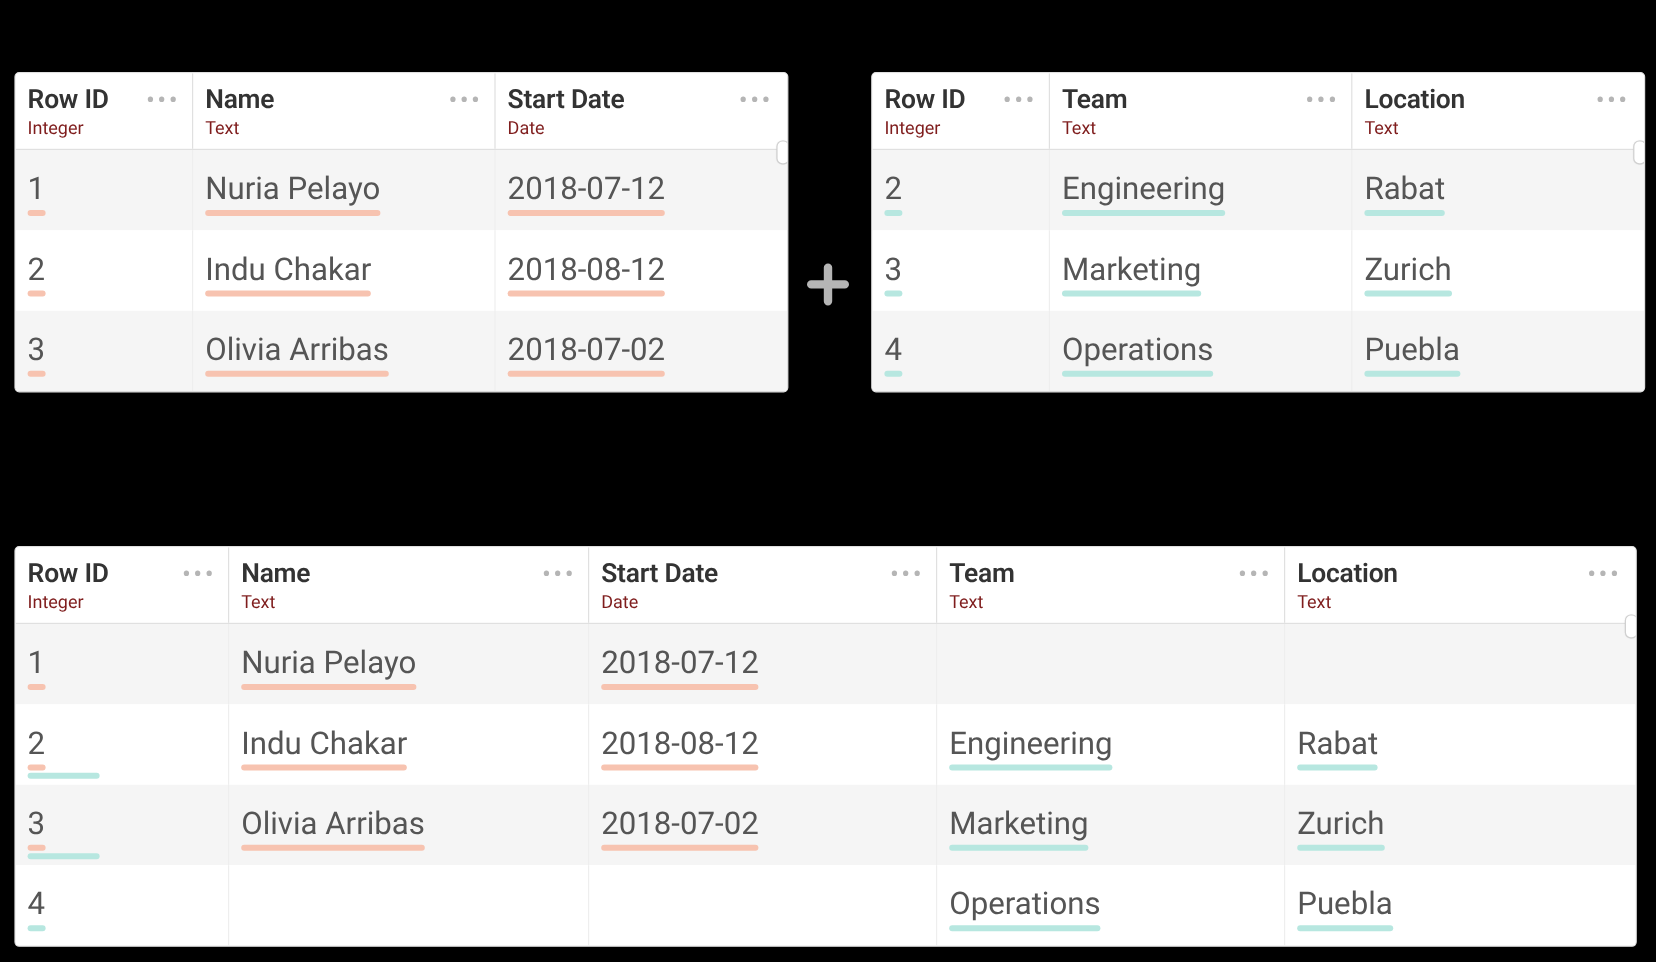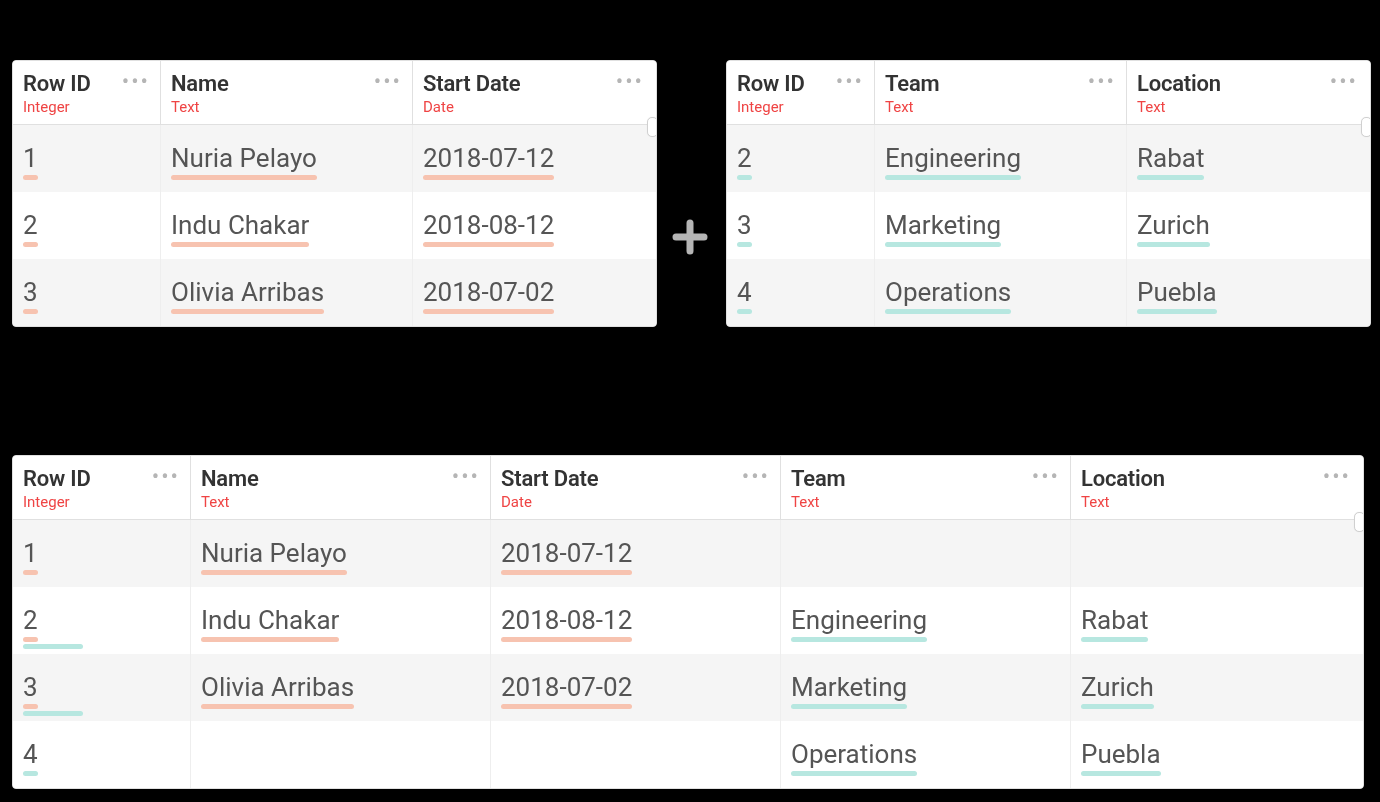--- a/index.html
+++ b/index.html
@@ -1,23 +1,23 @@
 <!DOCTYPE html>
 <html><head>
 <meta charset="utf-8">
 <style>
   html,body{margin:0;padding:0;background:#000;font-family:-apple-system,BlinkMacSystemFont,"Segoe UI",Roboto,Helvetica,Arial,sans-serif;}
   .canvas{position:relative;width:1380px;height:802px;}
   .tbl{position:absolute;background:#fff;border:1px solid #e0e0e0;border-radius:4px;box-shadow:0 1px 2px rgba(0,0,0,0.06);overflow:hidden;}
   .hdr-row{display:flex;background:#fff;border-bottom:1px solid #e0e0e0;}
   .hdr-cell{box-sizing:border-box;border-right:1px solid #e0e0e0;padding:10px 10px 8px 10px;position:relative;}
   .hdr-cell:last-child{border-right:none;}
-  .hdr-top{display:flex;align-items:flex-start;justify-content:space-between;}
+  .hdr-top{display:flex;align-items:flex-end;justify-content:space-between;}
   .hdr-name{font-weight:600;font-size:22px;color:#333;letter-spacing:-0.2px;}
-  .hdr-type{font-size:15px;color:#ef4444;margin-top:2px;}
+  .hdr-type{font-size:15px;color:#7f1d1d;margin-top:2px;}
   .dots{color:#b5b5b5;font-size:22px;letter-spacing:2px;line-height:1;user-select:none;}
   .body .row{display:flex;}
   .body .row:nth-child(odd){background:#f5f5f5;}
   .body .row:nth-child(even){background:#ffffff;}
   .cell{box-sizing:border-box;border-right:1px solid #eee;padding:0 10px;display:flex;align-items:center;height:67px;position:relative;}
   .cell:last-child{border-right:none;}
   .val{font-size:26px;color:#555;position:relative;display:inline-block;line-height:1.2;}
   .underline-a::after,.underline-b::after,.underline-stack::after,.underline-stack::before{
     content:"";position:absolute;left:0;right:0;height:5px;border-radius:3px;}
   .underline-a::after{background:#f7c3b0;bottom:-6px;}

